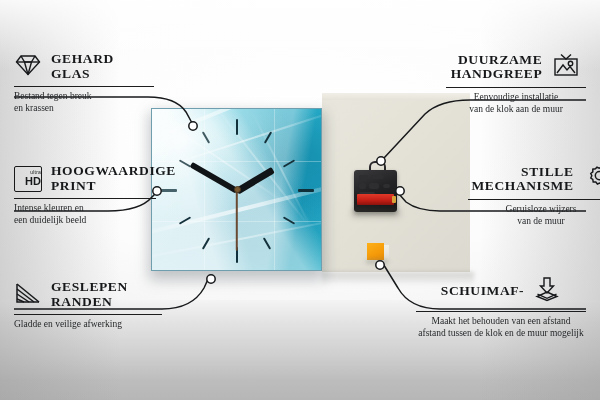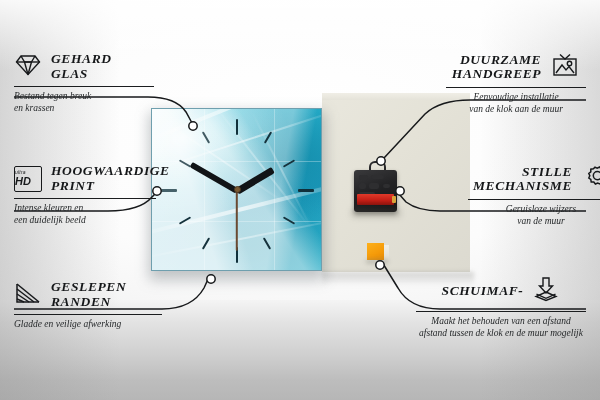--- a/index.html
+++ b/index.html
@@ -1,21 +1,21 @@
 <!DOCTYPE html>
 <html><head>
 <meta charset="utf-8">
 <style>
   html,body{margin:0;padding:0;}
   body{
     width:600px;height:400px;overflow:hidden;
     font-family:"Liberation Serif",serif;
     background:#ffffff;
   }
-  #stage{position:relative;width:600px;height:400px;overflow:hidden;font-style:italic;}
+  #stage{position:relative;width:600px;height:400px;overflow:hidden;}
 
   
   .bg-base{position:absolute;inset:0;
     background:
       radial-gradient(130% 95% at 50% 30%, #ffffff 0%, #fcfcfc 38%, #f3f3f3 58%, #e6e6e6 74%, #d8d8d8 88%, #cfcfcf 100%);
   }
   .bg-floor{position:absolute;left:0;right:0;top:300px;height:100px;
     background:linear-gradient(180deg,#f4f4f4 0%,#e3e3e3 22%,#cfcfcf 55%,#bdbdbd 80%,#b6b6b6 100%);
   }
   .bg-vig-l{position:absolute;left:0;top:0;width:120px;height:400px;
@@ -103,21 +103,21 @@
     font-family:"Liberation Serif",serif;font-weight:700;text-transform:uppercase;}
   .feat.left .title{text-align:left;}
   .feat.right .title{text-align:right;}
   .feat .rule{height:1px;background:#1b1d1f;margin-top:5px;}
   .feat .desc{font-size:9.5px;line-height:11.5px;color:#25282a;margin-top:4px;
     font-family:"Liberation Serif",serif;}
   .feat.right .desc{text-align:center;}
   .icon{flex:0 0 auto;display:block;}
 
   .hdbadge{width:26px;height:24px;border:1.6px solid #17191b;border-radius:2px;
-    display:flex;flex-direction:column;align-items:flex-start;justify-content:center;line-height:1;}
+    display:flex;flex-direction:column;align-items:flex-end;justify-content:center;line-height:1;}
   .hdbadge .u{font-size:5px;letter-spacing:.2px;font-family:"Liberation Sans",sans-serif;color:#17191b;}
   .hdbadge .h{font-size:11px;font-weight:700;font-family:"Liberation Sans",sans-serif;color:#17191b;margin-top:1px;}
 </style>
 </head>
 <body>
 
 <div id="stage">
 
   <div class="bg-base"></div>
   <div class="bg-floor"></div>

